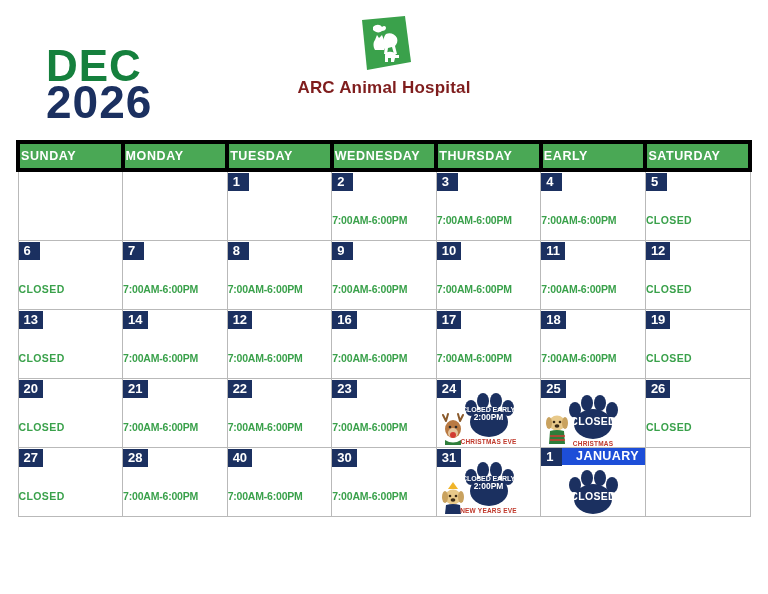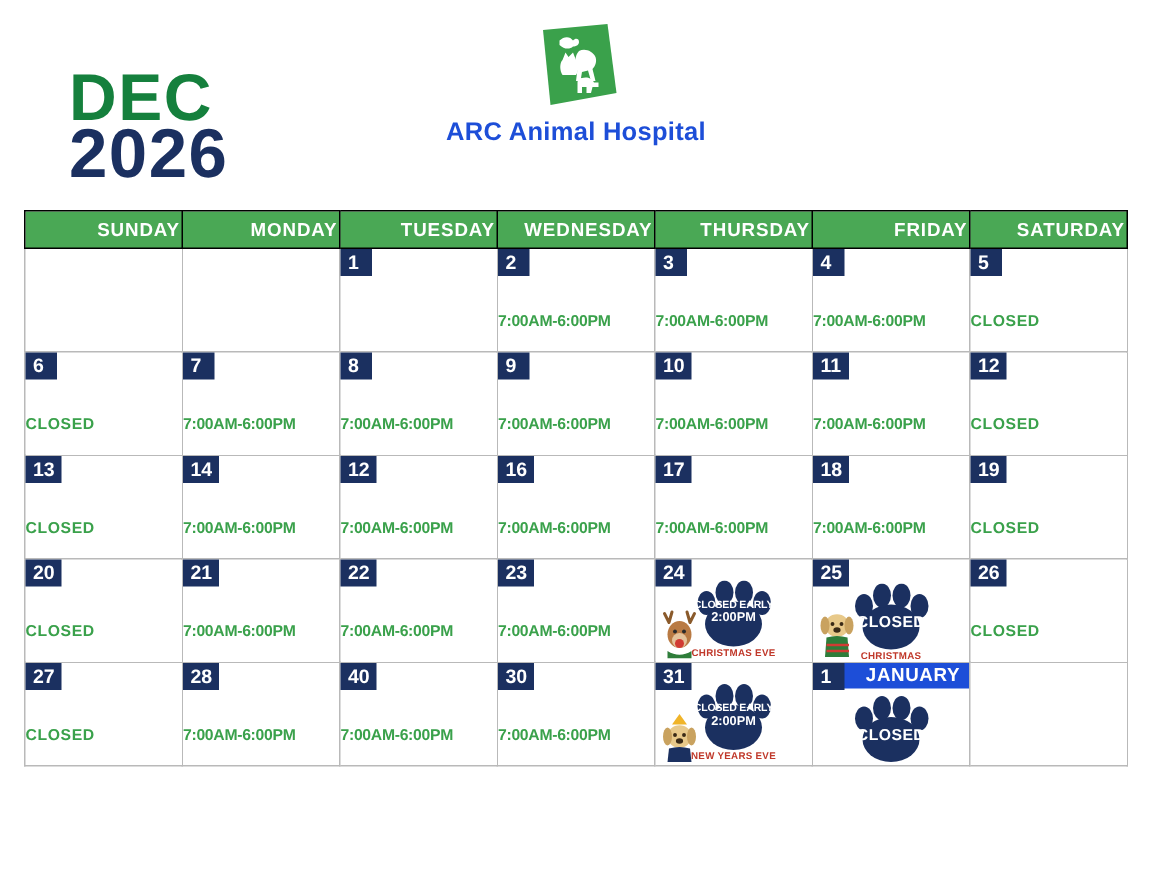--- a/index.html
+++ b/index.html
@@ -54,43 +54,43 @@
   }
   .logo-box {
     width: 58px;
     height: 58px;
     margin: 0 auto;
   }
   .brand-name {
     margin-top: 6px;
     font-size: 17px;
     font-weight: bold;
-    color: #1d4ed8;
+    color: #7f1d1d;
     letter-spacing: 0.2px;
   }
 
   
   .calendar {
     position: absolute;
     left: 16px;
     top: 140px;
     width: 736px;
     border: 1px solid #8e8e8e;
     border-collapse: collapse;
     table-layout: fixed;
   }
   .calendar th {
     background: #4aa855;
     color: #ffffff;
     font-size: 12.5px;
     font-weight: bold;
     letter-spacing: 0.6px;
     height: 22px;
-    border: 1px solid #000000;
-    text-align: right;
+    border: 4px solid #000000;
+    text-align: left;
     vertical-align: middle;
   }
   .calendar td {
     border: 1px solid #b9b9b9;
     height: 68px;
     width: 105px;
     vertical-align: top;
     padding: 0;
     position: relative;
     background: #ffffff;
@@ -235,21 +235,21 @@
   </div>
 
   <table class="calendar">
     <thead>
       <tr>
         <th>SUNDAY</th>
         <th>MONDAY</th>
         <th>TUESDAY</th>
         <th>WEDNESDAY</th>
         <th>THURSDAY</th>
-        <th>FRIDAY</th>
+        <th>EARLY</th>
         <th>SATURDAY</th>
       </tr>
     </thead>
     <tbody>
 
       <tr>
         <td>
           <span class="daynum blank"></span>
           <div class="hours"></div>
         </td>

